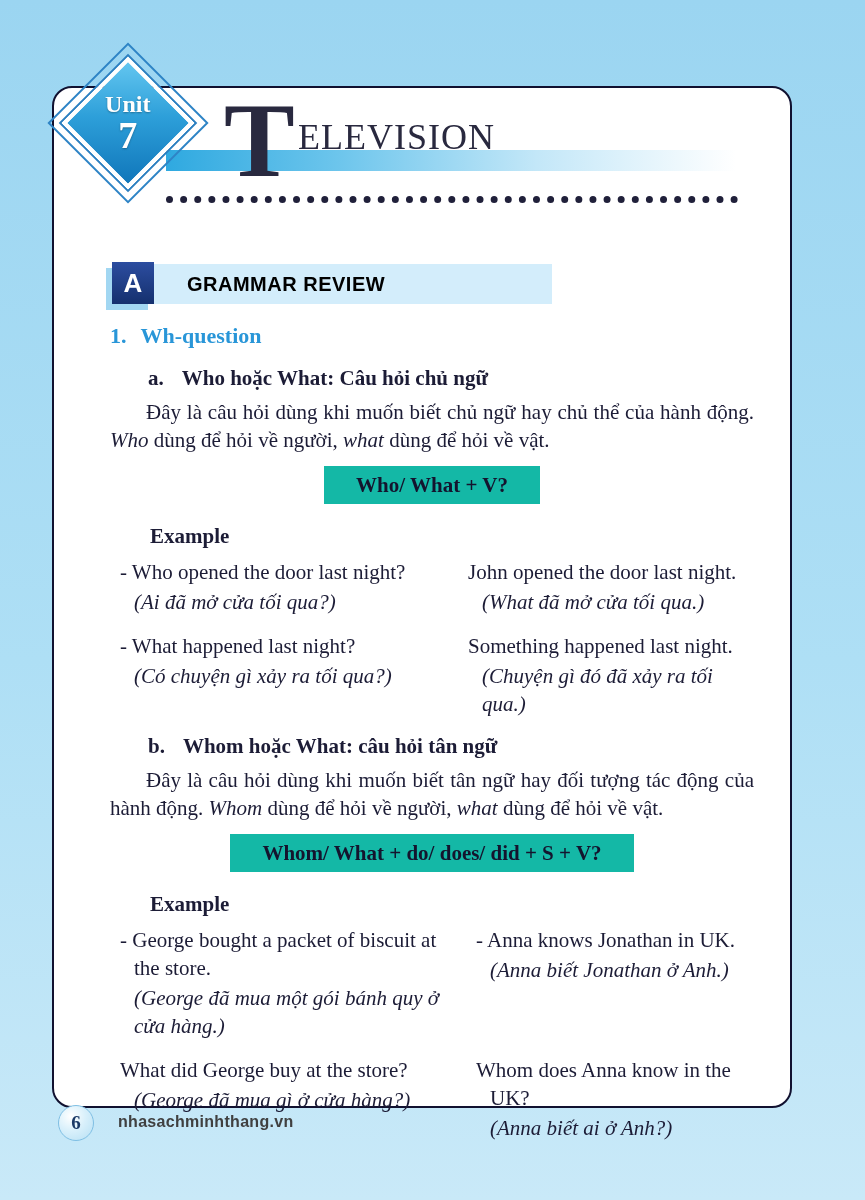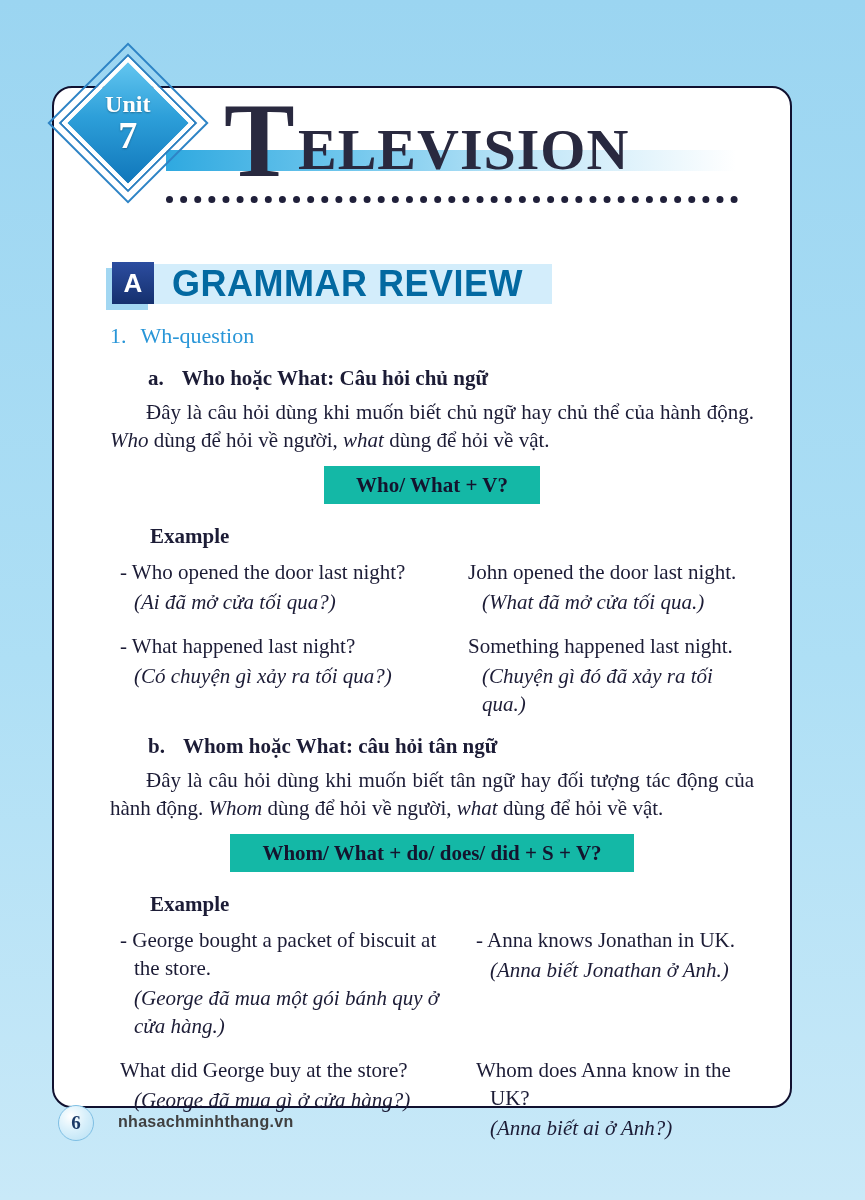--- a/index.html
+++ b/index.html
@@ -22,50 +22,50 @@
     position:absolute; left:112px; top:62px; width:570px; height:21px;
     background:linear-gradient(90deg,#2fa9e0 0%,#6cc5ec 30%,#c3e7f8 65%,#ffffff 100%);
     z-index:1;
   }
   .title-T {
     position:absolute; left:170px; top:12px; z-index:2;
     font-size:106px; line-height:82px; font-weight:bold; color:#29293f;
   }
   .title-rest {
     position:absolute; left:244px; top:28px; z-index:2;
-    font-size:58px; font-weight:bold; letter-spacing:1px; color:#29293f;
+    font-size:36px; font-weight:normal; letter-spacing:1px; color:#29293f;
   }
   .dotted {
     position:absolute; left:112px; top:108px; width:572px; height:0;
     border-bottom:7px dotted #20203a; z-index:2;
   }
   
   .section-bar {
     position:absolute; left:58px; top:176px; width:440px; height:40px;
     background:#d3edfb; display:flex; align-items:center;
   }
   .badge {
     width:42px; height:42px; margin-top:-2px; flex:0 0 42px;
     background:linear-gradient(180deg,#2c4da0 0%,#15306e 100%);
     box-shadow:-6px 6px 0 #a2d7f2;
     color:#ffffff; font-family:"Liberation Sans","DejaVu Sans",sans-serif;
     font-weight:bold; font-size:26px;
     display:flex; align-items:center; justify-content:center;
   }
   .section-title {
-    margin-left:18px;
+    margin-left:33px;
     font-family:"Liberation Sans","DejaVu Sans",sans-serif;
-    font-weight:bold; font-size:36px; letter-spacing:0.5px; color:#0369a1;
+    font-weight:bold; font-size:20px; letter-spacing:0.5px; color:#000000;
   }
   
   .content {
     position:absolute; left:56px; right:36px; top:234px;
     font-size:21px; line-height:28px;
   }
-  .item-title { color:#2996d8; font-weight:normal; font-size:22px; margin-bottom:14px; }
+  .item-title { color:#2996d8; font-weight:bold; font-size:22px; margin-bottom:14px; }
   .item-no { margin-right:14px; }
   .sub-head { font-weight:bold; margin-left:38px; margin-bottom:6px; }
   .sub-label { margin-right:18px; }
   .para { text-align:justify; text-indent:36px; margin-bottom:12px; }
   .formula {
     width:fit-content; margin:4px auto 18px auto;
     background:#14b8a6; padding:5px 32px;
     font-weight:bold; font-size:21px; color:#14142e; text-align:center;
   }
   .example-label { font-weight:bold; margin-left:40px; margin-bottom:8px; }

